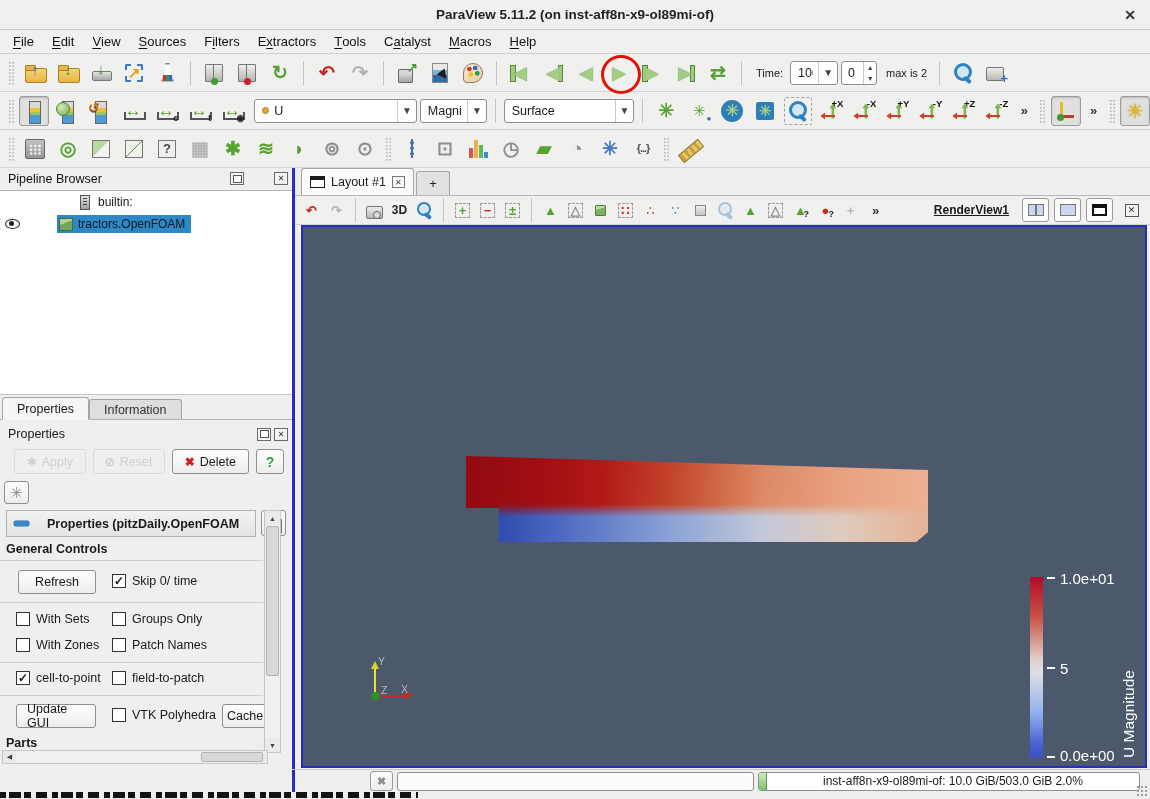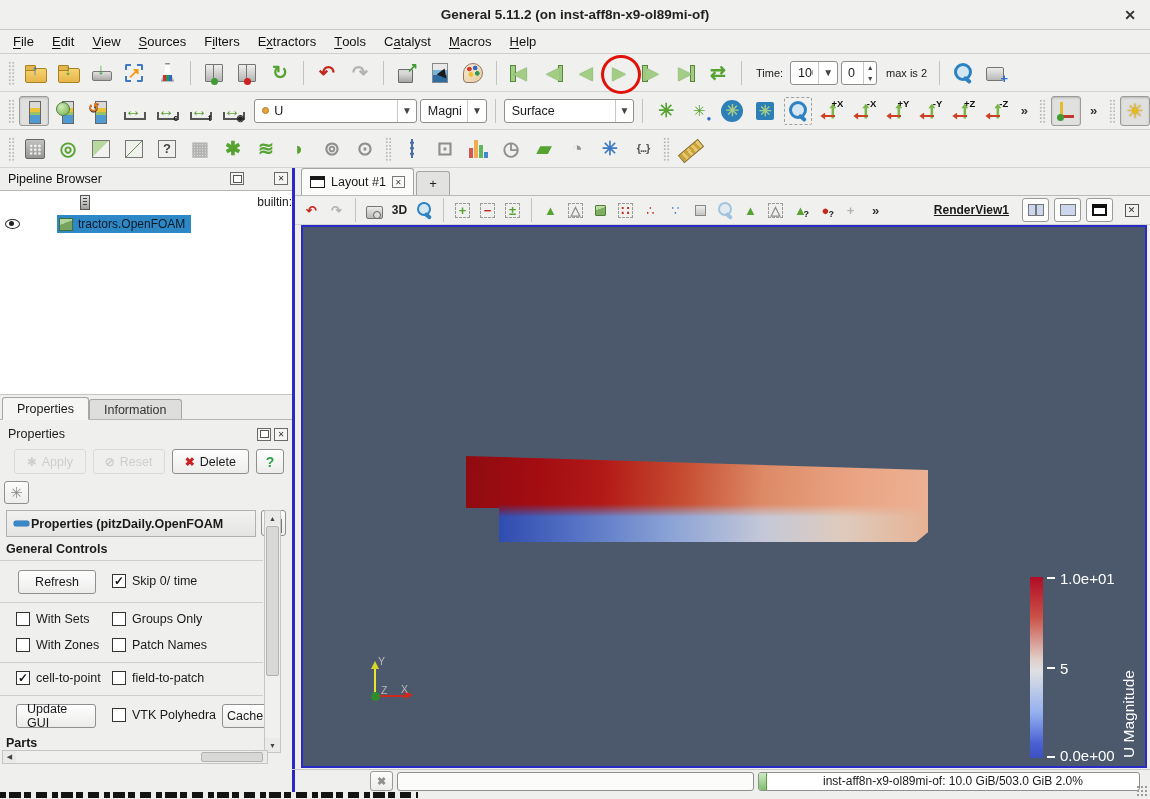--- a/index.html
+++ b/index.html
@@ -117,21 +117,21 @@
   .spin .sarrs { width:13px; border-left:1px solid #c9c9c8; display:flex; flex-direction:column; }
   .spin .sarrs span { flex:1; font-size:7px; display:flex; align-items:center; justify-content:center; color:#444; }
 
   
   .leftdock { left:0; top:168px; width:292px; height:631px; }
   .dockhdr { height:21px; display:flex; align-items:center; padding:0 4px 0 8px; font-size:12.5px; color:#111;gap:27px; }
   .dockhdr .sp { flex:1; }
   .dkbtn { width:14px; height:13px; border:1px solid #6a6a69; background:#f5f5f4; margin-left:3px; position:relative; display:flex; align-items:center; justify-content:center; font-size:8px; color:#333; }
   .dkbtn.flt::before { content:""; width:7px; height:6px; border:1px solid #555; background:#fff; }
   .treearea { position:absolute; left:0; top:22px; width:292px; height:205px; background:#ffffff; border-top:1px solid #b5b5b4; border-bottom:1px solid #c5c5c4; }
-  .trow { position:relative; height:22px; display:flex; align-items:center; font-size:12px;justify-content:space-between; }
+  .trow { position:relative; height:22px; display:flex; align-items:center; font-size:12px; }
   .srvicon { width:10px; height:15px; background:linear-gradient(#e5e5e4,#9f9f9e); border:1px solid #555; margin:0 8px 0 80px; position:relative; }
   .srvicon::before { content:""; position:absolute; left:2px; top:2px; width:4px; height:1.6px; background:#444; box-shadow:0 3px 0 #444,0 6px 0 #444; }
   .eyeic { width:15px; height:10px; border:1.6px solid #2b2b2a; border-radius:50%; margin:0 0 0 5px; position:relative; background:#fff; }
   .eyeic::before { content:""; position:absolute; left:3.4px; top:1px; width:5px; height:5px; background:#1f1f1e; border-radius:50%; }
   .selrow { position:absolute; left:57px; top:2px; height:18px; display:flex; align-items:center; background:#2f88c6; padding:0 6px 0 2px; }
   .cubeicon { width:14px; height:13px; background:linear-gradient(160deg,#b2d49c 38%,#76a45e 38%); border:1px solid #3f6f3f; margin-right:5px; }
   .pitztext { font-size:12px; color:#0d1926; }
 
   
   .ptabs { position:absolute; left:0; top:229px; width:292px; height:23px; display:flex; align-items:flex-end; padding-left:2px; border-bottom:1px solid #b5b5b4; }
@@ -143,21 +143,21 @@
   .propshdr { position:absolute; left:0; top:256px; width:292px; height:20px; display:flex; align-items:center; padding:0 4px 0 8px; font-size:12.5px; }
   .pbtnrow { position:absolute; left:14px; top:281px; width:270px; height:25px; display:flex; gap:7px; }
   .pbtn { height:25px; border:1px solid #8f8f8e; border-radius:3px; background:linear-gradient(#fefefe,#ececeb); font-size:12.5px; display:flex; align-items:center; justify-content:center; gap:5px; padding:0 9px; color:#1a1a1a; }
   .pbtn.dis { color:#9e9e9d; border-color:#bcbcbb; background:#f1f1f0; }
   .pbtn .bico { font-size:12px; }
   .icA { color:#a0a0a0; } .icR { color:#a0a0a0; font-weight:bold; } .icD { color:#cc1f1f; font-weight:bold; } .icH { color:#2e9e44; font-weight:bold; font-size:14px; }
   .searchrow { position:absolute; left:4px; top:313px; width:284px; height:23px; display:flex; gap:4px; }
   .searchbox { flex:1; height:23px; border:1px solid #8f8f8e; border-radius:3px; background:#fff; font-size:12.5px; color:#4c4c4b; padding:0 6px; font-family:"Liberation Sans",sans-serif; }
   .gearbtn { width:25px; height:23px; border:1px solid #8f8f8e; border-radius:3px; background:linear-gradient(#fdfdfd,#ededec); display:flex; align-items:center; justify-content:center; color:#8a8a89; font-size:15px; }
   .secrow { position:absolute; left:6px; top:342px; width:280px; height:27px; display:flex; gap:5px; }
-  .sechdr { flex:1; border:1px solid #b0b0af; background:linear-gradient(#f2f2f1,#e4e4e3); display:flex; align-items:center; gap:2px; padding:0 7px; font-weight:bold; font-size:12.5px; overflow:hidden; white-space:nowrap; }
+  .sechdr { flex:1; border:1px solid #b0b0af; background:linear-gradient(#f2f2f1,#e4e4e3); display:flex; align-items:center; gap:18px; padding:0 7px; font-weight:bold; font-size:12.5px; overflow:hidden; white-space:nowrap; }
   .eqicon { width:15px; height:5px; background:#3b87c8; border-radius:2px; flex:none; box-shadow:0 0 0 0.5px #2a6ea8; }
   .copybtn { width:25px; height:26px; border:1px solid #8f8f8e; border-radius:3px; background:linear-gradient(#fdfdfd,#ededec); position:relative; }
   .copybtn::before { content:""; position:absolute; left:5px; top:4px; width:9px; height:12px; border:1px solid #777; background:#fff; }
   .copybtn::after { content:""; position:absolute; left:9px; top:8px; width:9px; height:12px; border:1px solid #777; background:#fff; }
   .gchdr { position:absolute; left:6px; top:374px; font-weight:bold; font-size:12.5px; }
   .phr { position:absolute; left:0; width:263px; height:1px; background:#cfcfce; }
   .prow { position:absolute; display:flex; align-items:center; gap:6px; font-size:12.5px; }
   .cb { width:14px; height:14px; border:1.2px solid #333; background:#fff; display:flex; align-items:center; justify-content:center; font-size:12px; font-weight:bold; color:#111; flex:none; }
   .smallbtn { height:24px; border:1px solid #8f8f8e; border-radius:3px; background:linear-gradient(#fefefe,#ececeb); font-size:12.5px; display:flex; align-items:center; justify-content:center; padding:0 10px; }
   .partslbl { position:absolute; left:6px; top:568px; height:12px; overflow:hidden; font-weight:bold; font-size:12.5px; }
@@ -213,21 +213,21 @@
   .memwidget { width:382px; height:19px; border:1px solid #8f8f8e; border-radius:3px; background:#fff; display:flex; align-items:center; overflow:hidden; }
   .membar { width:8px; height:100%; background:linear-gradient(#cfe9c2,#7fbf6f); border-right:1px solid #5a9a4a; flex:none; }
   .memtext { flex:1; text-align:center; font-size:12px; color:#1a1a1a; }
   .grip { left:1136px; top:785px; width:12px; height:12px; background:radial-gradient(#9a9a99 1px,transparent 1.4px) 0 0/4px 4px; }
   .clipstrip { left:0; top:792px; width:418px; height:6px; background:repeating-linear-gradient(90deg,#131313 0 6px,transparent 6px 9px,#131313 9px 21px,transparent 21px 24px,#131313 24px 31px,transparent 31px 36px,#131313 36px 47px,transparent 47px 52px); }
 </style>
 </head>
 <body>
 
 <div class="abs titlebar">
-  <span>General 5.11.2 (on inst-aff8n-x9-ol89mi-of)</span>
+  <span>ParaView 5.11.2 (on inst-aff8n-x9-ol89mi-of)</span>
   <span class="win-close">✕</span>
 </div>
 
 <div class="abs menubar" id="menubar">
     <span class="mitem"><u>F</u>ile</span>
     <span class="mitem"><u>E</u>dit</span>
     <span class="mitem"><u>V</u>iew</span>
     <span class="mitem"><u>S</u>ources</span>
     <span class="mitem">F<u>i</u>lters</span>
     <span class="mitem">E<u>x</u>tractors</span>

